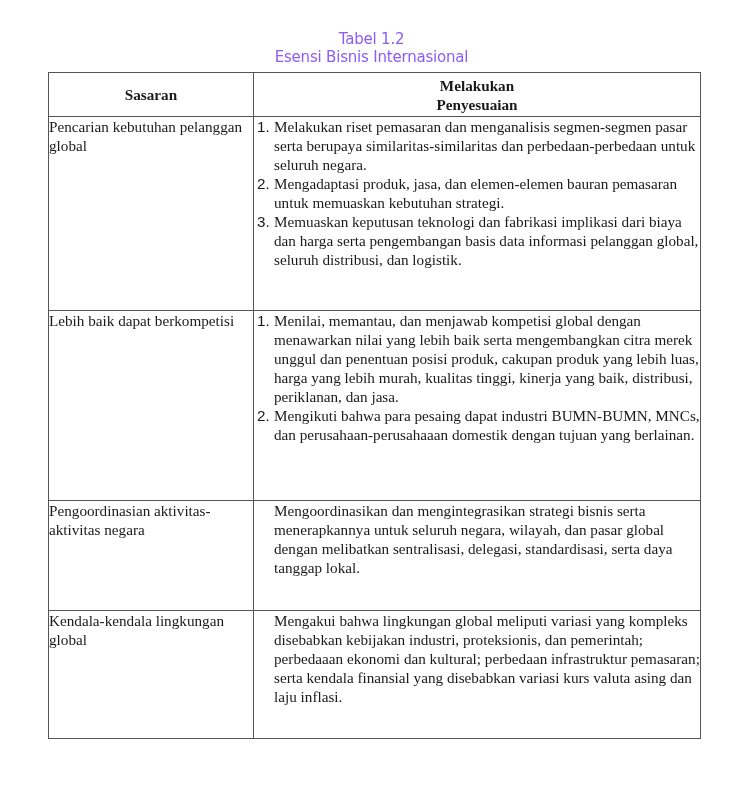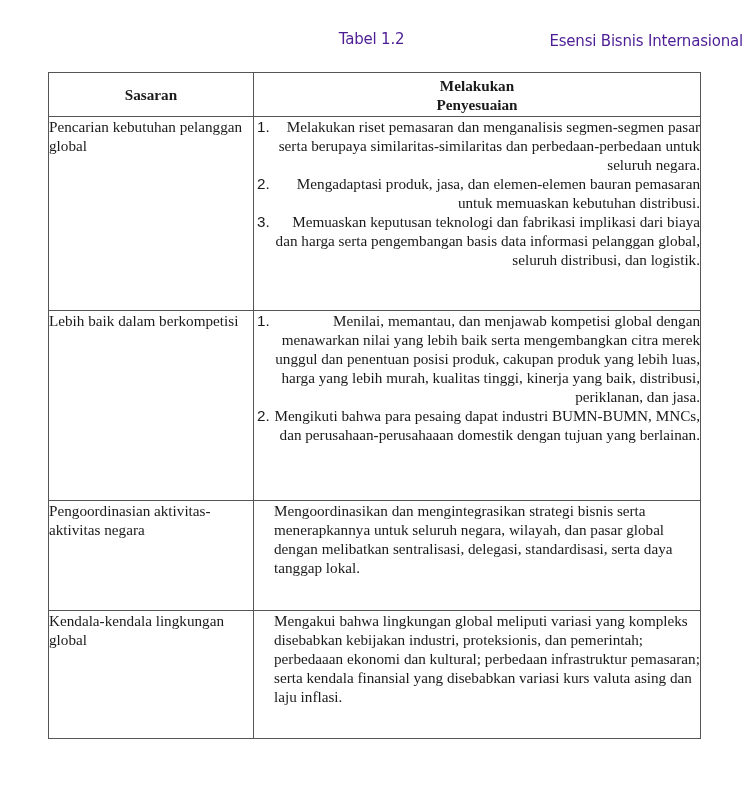--- a/index.html
+++ b/index.html
@@ -1,37 +1,37 @@
 <!DOCTYPE html>
 <html><head>
 <meta charset="utf-8">
 <style>
   html, body { margin: 0; padding: 0; background: #ffffff; }
   body { width: 743px; height: 785px; position: relative; overflow: hidden; color: #1a1a1a; }
   .caption {
     position: absolute; left: 0; width: 743px; text-align: center;
-    font-family: "DejaVu Sans", sans-serif; font-size: 15px; color: #4c1d95;
+    font-family: "DejaVu Sans", sans-serif; font-size: 15px; color: #8b5cf6;
     letter-spacing: -0.2px;
   }
   .caption.l1 { top: 30px; }
-  .caption.l2 { top: 32px; text-align: right; }
+  .caption.l2 { top: 48px; }
   table.doc {
     position: absolute; left: 48px; top: 72px; width: 652px;
     border-collapse: collapse; table-layout: fixed;
     font-family: Liberation Serif, serif; font-size: 15.2px; line-height: 19px;
   }
   table.doc td, table.doc th { border: 1.5px solid #555; vertical-align: top; padding: 0; }
   col.c1 { width: 205px; }
   col.c2 { width: 447px; }
   th { font-weight: bold; text-align: center; vertical-align: middle !important; height: 43px; }
   th.sasaran { vertical-align: middle; }
   th .hl { display: block; }
   td.goal { padding: 3px 6px 0 8px; }
   td.act { padding: 3px 6px 0 12px; }
-  ol.steps { margin: 0; padding: 0 0 0 20px; text-align: right; }
+  ol.steps { margin: 0; padding: 0 0 0 20px; }
   ol.steps li { padding-left: 0px; }
   ol.steps li::marker { font-family: "Liberation Sans", sans-serif; }
   .para { padding-left: 20px; }
   tr.r1 td { height: 193px; margin-left: 25px; }
   tr.r2 td { height: 189px; }
   tr.r3 td { height: 109px; }
   tr.r4 td { height: 127px; }
 </style>
 </head>
 <body>
@@ -52,27 +52,27 @@
         <span class="hl">Penyesuaian</span>
       </th>
     </tr>
   </thead>
   <tbody>
     <tr class="r1">
       <td class="goal">Pencarian kebutuhan pelanggan global</td>
       <td class="act">
         <ol class="steps">
           <li>Melakukan riset pemasaran dan menganalisis segmen-segmen pasar serta berupaya similaritas-similaritas dan perbedaan-perbedaan untuk seluruh negara.</li>
-          <li>Mengadaptasi produk, jasa, dan elemen-elemen bauran pemasaran untuk memuaskan kebutuhan distribusi.</li>
+          <li>Mengadaptasi produk, jasa, dan elemen-elemen bauran pemasaran untuk memuaskan kebutuhan strategi.</li>
           <li>Memuaskan keputusan teknologi dan fabrikasi implikasi dari biaya dan harga serta pengembangan basis data informasi pelanggan global, seluruh distribusi, dan logistik.</li>
         </ol>
       </td>
     </tr>
     <tr class="r2">
-      <td class="goal">Lebih baik dalam berkompetisi</td>
+      <td class="goal">Lebih baik dapat berkompetisi</td>
       <td class="act">
         <ol class="steps">
           <li>Menilai, memantau, dan menjawab kompetisi global dengan menawarkan nilai yang lebih baik serta mengembangkan citra merek unggul dan penentuan posisi produk, cakupan produk yang lebih luas, harga yang lebih murah, kualitas tinggi, kinerja yang baik, distribusi, periklanan, dan jasa.</li>
           <li>Mengikuti bahwa para pesaing dapat industri BUMN-BUMN, MNCs, dan perusahaan-perusahaaan domestik dengan tujuan yang berlainan.</li>
         </ol>
       </td>
     </tr>
     <tr class="r3">
       <td class="goal">Pengoordinasian aktivitas-aktivitas negara</td>
       <td class="act">

